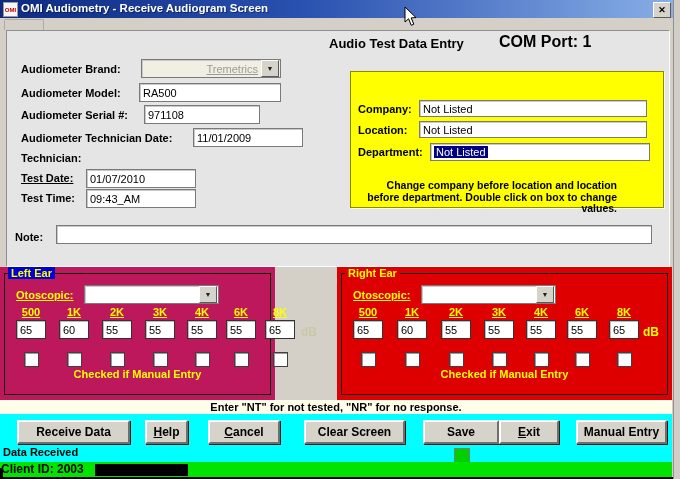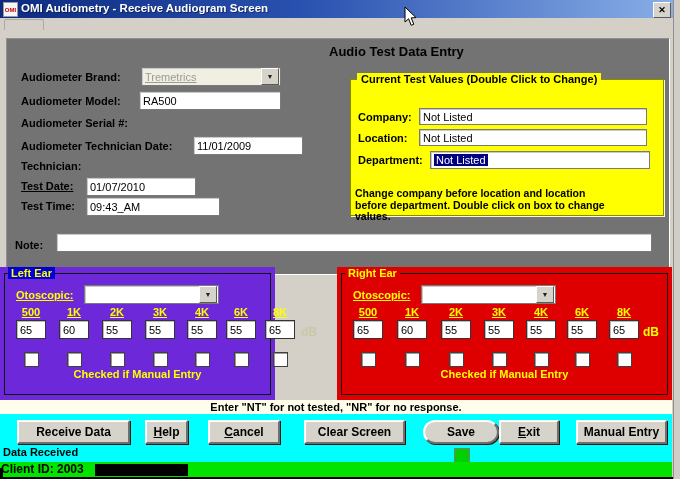--- a/index.html
+++ b/index.html
@@ -20,23 +20,23 @@
     border-top:1px solid #fff;border-left:1px solid #fff;
     border-right:1px solid #5a5a5a;border-bottom:1px solid #5a5a5a;
     display:flex;align-items:center;justify-content:center;
     font:bold 9px "Liberation Sans",sans-serif;color:#000;cursor:pointer;}
   .artifact{left:4px;top:19px;width:38px;height:10px;background:#d4d0c8;
     border:1px solid #aaa;border-bottom:none;border-radius:2px 2px 0 0;}
   .greystrip{left:673px;top:0;width:7px;height:479px;background:#d2cec5;
     border-left:1px solid #8f8f8f;}
 
   
-  .mainpanel{left:6px;top:38px;width:662px;height:235px;background:#737373;
+  .mainpanel{left:6px;top:30px;width:662px;height:235px;background:#e5e5e5;
     border-top:1px solid #8f8f8f;border-left:1px solid #8f8f8f;
-    border-right:1px solid #fff;border-bottom:1px solid #fff;}
+    border-right:1px solid #fff;border-bottom:1px solid #fff;text-align:right;}
   .lbl{font:bold 11px "Liberation Sans",sans-serif;color:#000;white-space:nowrap;}
   .hdr1{font:bold 13px "Liberation Sans",sans-serif;}
   .hdr2{font:bold 16px "Liberation Sans",sans-serif;}
   .field{background:#fff;border:1px solid #7a7a7a;
     box-shadow:inset 1px 1px 0 #c9c9c9;
     font:11px "Liberation Sans",sans-serif;color:#000;
     display:flex;align-items:center;padding:0 3px;box-sizing:border-box;height:19px;}
   .combo{background:#fff;border:1px solid #7a7a7a;box-shadow:inset 1px 1px 0 #c9c9c9;
     height:19px;box-sizing:border-box;display:flex;align-items:center;}
   .combo .ctext{flex:1;padding:0 3px;font:11px "Liberation Sans",sans-serif;}
@@ -102,65 +102,66 @@
   <div class="abs titlebar"></div>
   <div class="abs appicon">OMI</div>
   <div class="abs wintitle">OMI Audiometry - Receive Audiogram Screen</div>
   <div class="abs closebtn">
     <span>✕</span>
   </div>
   <div class="abs artifact"></div>
 
   <div class="abs mainpanel">
     <div class="abs hdr1" style="left:322px;top:5px;">Audio Test Data Entry</div>
+    <div class="abs hdr2" style="left:492px;top:2px;">COM Port: 1</div>
 
     <div class="abs lbl" style="left:14px;top:32px;">Audiometer Brand:</div>
     <div class="abs combo disabled" style="left:134px;top:28px;width:140px;">
       <span class="ctext">Tremetrics</span>
       <span class="arrbtn">▼</span>
     </div>
 
     <div class="abs lbl" style="left:14px;top:56px;">Audiometer Model:</div>
     <div class="abs field" style="left:132px;top:52px;width:142px;">RA500</div>
 
     <div class="abs lbl" style="left:14px;top:78px;">Audiometer Serial #:</div>
+    <div class="abs field" style="left:137px;top:74px;width:116px;">971108</div>
 
     <div class="abs lbl" style="left:14px;top:101px;">Audiometer Technician Date:</div>
     <div class="abs field" style="left:186px;top:97px;width:110px;">11/01/2009</div>
 
     <div class="abs lbl" style="left:14px;top:121px;">Technician:</div>
 
     <div class="abs lbl" style="left:14px;top:141px;text-decoration:underline;">Test Date:</div>
     <div class="abs field" style="left:79px;top:138px;width:110px;">01/07/2010</div>
 
     <div class="abs lbl" style="left:14px;top:161px;">Test Time:</div>
-    <div class="abs field" style="left:79px;top:158px;width:134px;">09:43_AM</div>
+    <div class="abs field" style="left:79px;top:158px;width:110px;">09:43_AM</div>
 
     <div class="abs lbl" style="left:8px;top:200px;">Note:</div>
     <div class="abs field" style="left:49px;top:194px;width:596px;"></div>
 
     <div class="abs ybox">
-      <div class="abs ytitle">Current Test Values (Double Click to Change)</div>
 
       <div class="abs lbl" style="left:7px;top:31px;">Company:</div>
       <div class="abs field" style="left:68px;top:28px;width:228px;height:17px;">Not Listed</div>
 
       <div class="abs lbl" style="left:7px;top:52px;">Location:</div>
       <div class="abs field" style="left:68px;top:49px;width:228px;height:17px;">Not Listed</div>
 
       <div class="abs lbl" style="left:7px;top:74px;">Department:</div>
       <div class="abs field" style="left:79px;top:71px;width:220px;height:18px;">
         <span class="sel">Not Listed</span>
       </div>
 
       <div class="abs hint">Change company before location and location before department.  Double click on box to change values.</div>
     </div>
   </div>
 
-  <div class="abs earpanel" style="left:0;top:267px;width:275px;background:#6d28d9;">
+  <div class="abs earpanel" style="left:0;top:267px;width:275px;background:#be185d;">
     <div class="abs earframe"></div>
     <div class="abs eartitle" style="background:#0000d6;">Left Ear</div>
 
     <div class="abs earlbl" style="left:16px;top:22px;">Otoscopic:</div>
     <div class="abs combo" style="left:84px;top:18px;width:135px;">
       <span class="ctext"></span>
       <span class="arrbtn">▼</span>
     </div>
 
     <div class="abs fcell" style="left:16px;">
@@ -269,21 +270,21 @@
   <div class="abs btn" style="left:208px;width:72px;">
       <span></span>
       <span class="u">C</span>
       <span>ancel</span>
     </div>
   <div class="abs btn" style="left:304px;width:101px;">
       <span>Clear Screen</span>
       <span class="u"></span>
       <span></span>
     </div>
-  <div class="abs btn" style="left:423px;width:76px;border-radius:12px;">
+  <div class="abs btn" style="left:423px;width:76px;">
       <span>Save</span>
       <span class="u"></span>
       <span></span>
     </div>
   <div class="abs btn" style="left:499px;width:60px;">
       <span></span>
       <span class="u">E</span>
       <span>xit</span>
     </div>
   <div class="abs btn" style="left:576px;width:91px;">

